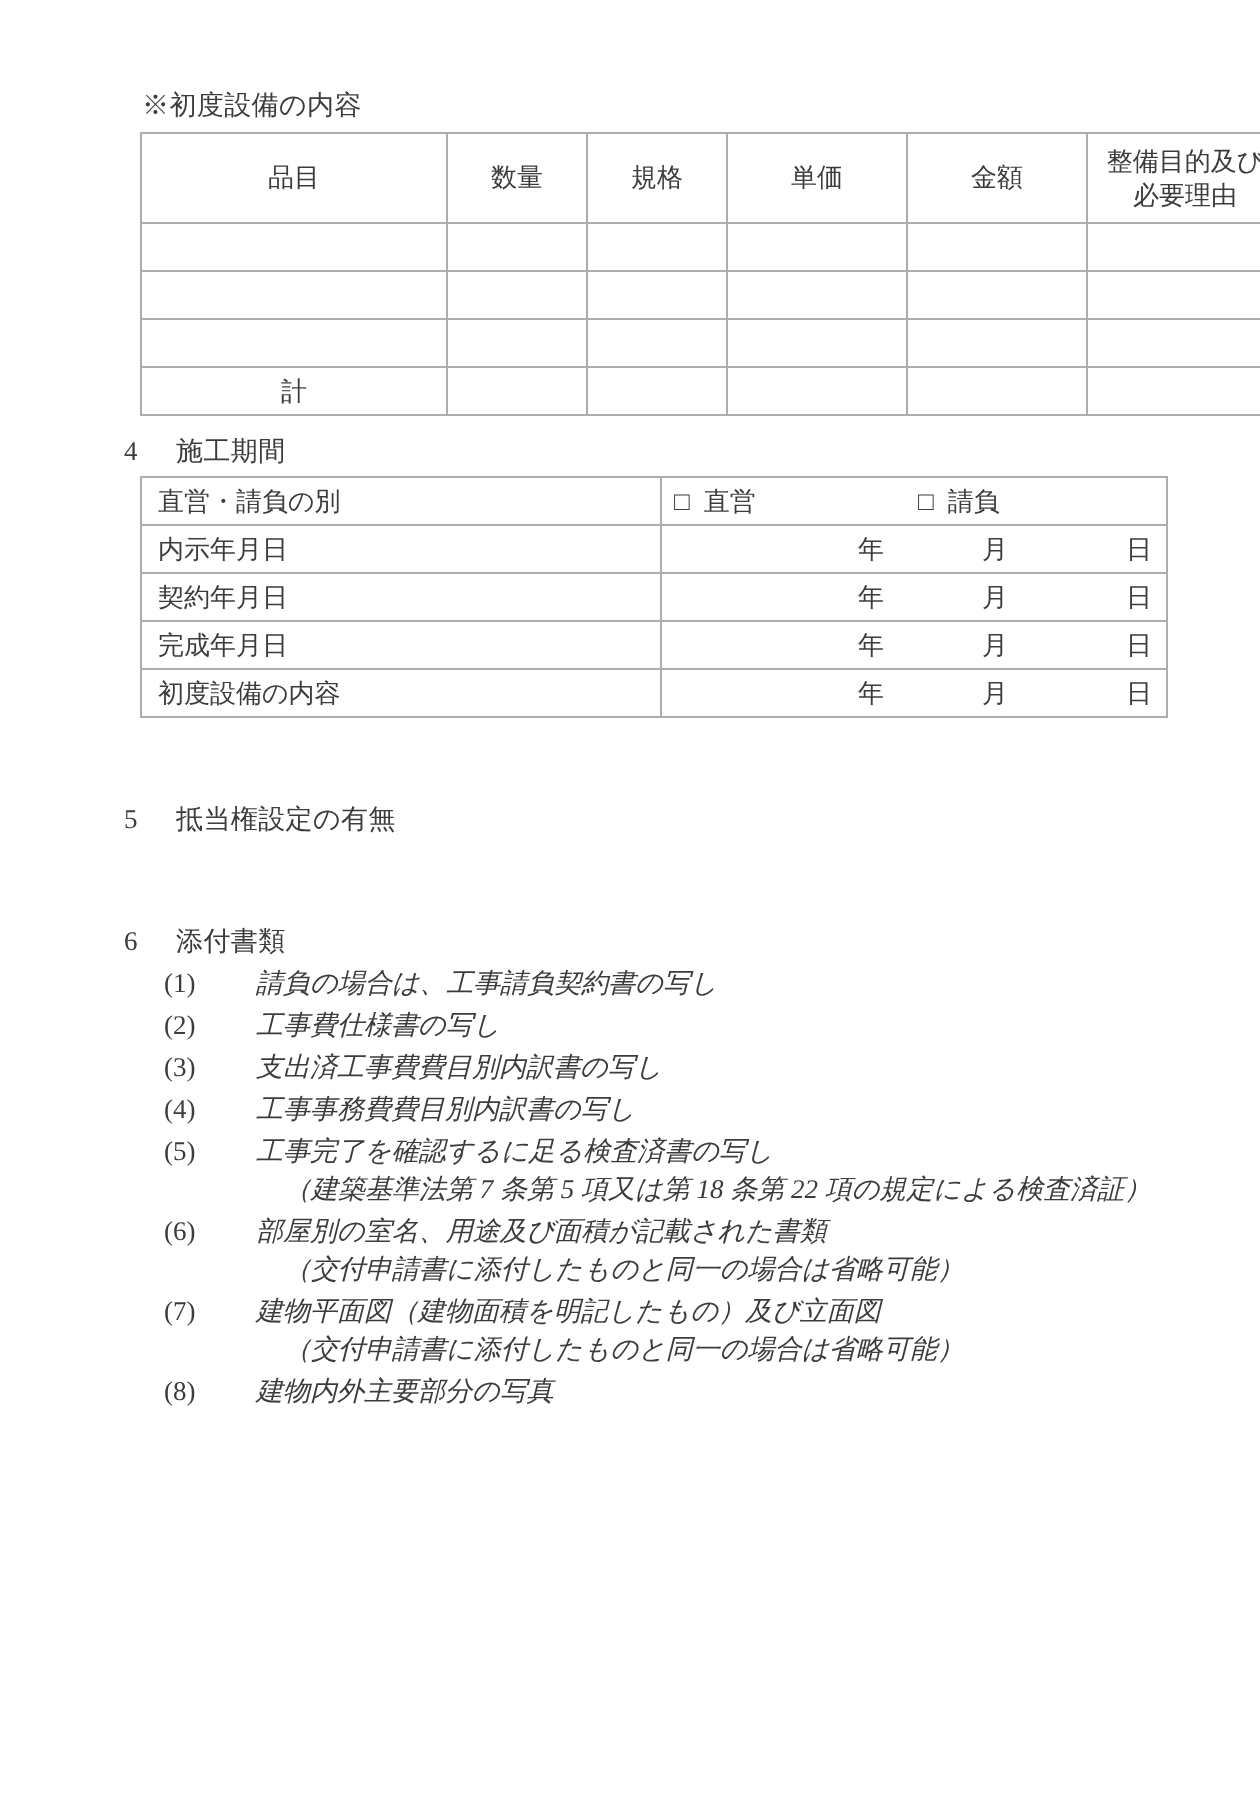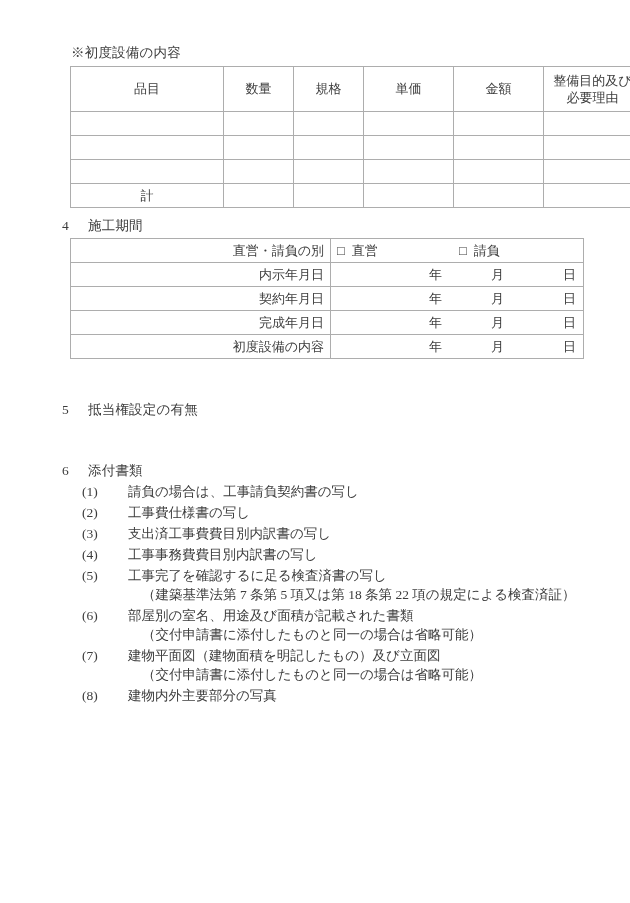--- a/index.html
+++ b/index.html
@@ -69,21 +69,21 @@
   #equipment-table td { height: 23px; }
   #equipment-table tr.head-row td { height: 40px; }
   #equipment-table .two-line {
     line-height: 17px;
     padding: 2px 4px;
   }
 
   
   #period-table { left: 70px; top: 238px; width: 497px; }
   #period-table td { height: 23px; }
-  #period-table td.label-cell { text-align: right; padding-left: 8px; }
+  #period-table td.label-cell { text-align: left; padding-left: 8px; }
   #period-table td.value-cell { padding: 0; position: relative; }
 
   .ymd {
     position: relative;
     height: 23px;
     width: 100%;
   }
   .ymd span {
     position: absolute;
     top: 50%;
@@ -142,20 +142,21 @@
     display: flex;
     align-items: baseline;
     margin-bottom: 2px;
   }
   #attachment-list .item-num {
     flex: 0 0 46px;
     display: inline-block;
   }
   #attachment-list .item-body {
     flex: 1 1 auto;
+    font-style: italic;
   }
   #attachment-list .line { display: block; }
   #attachment-list .line.indent { padding-left: 14px; }
 </style>
 </head>
 <body>
 
 <div class="page">
 
   <div class="heading-note">※初度設備の内容</div>

